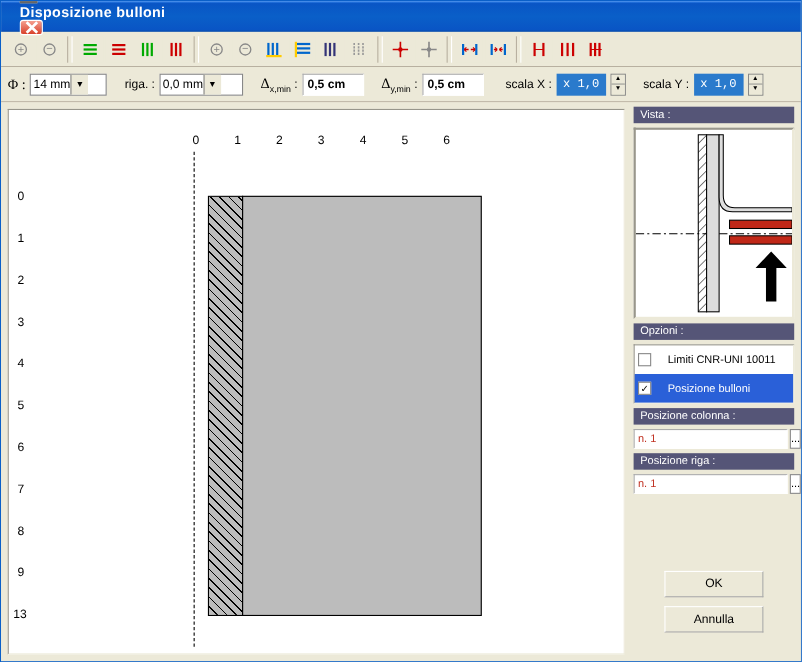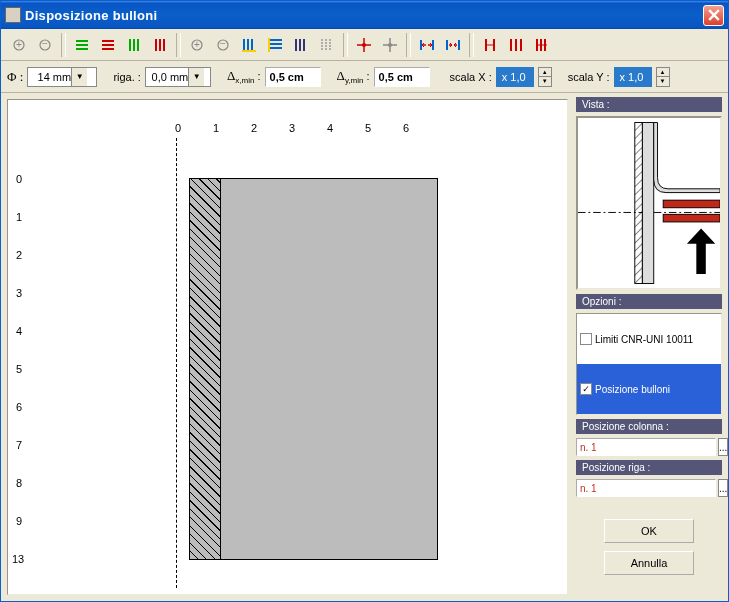--- a/index.html
+++ b/index.html
@@ -1,53 +1,53 @@
 <!DOCTYPE html>
 <html><head>
 <meta charset="utf-8">
 <style>
 * { box-sizing: border-box; margin: 0; padding: 0; }
 body { font-family: Tahoma, Arial, sans-serif; font-size: 11px; background: #ece9d8; overflow: hidden; }
 .window { width: 729px; height: 602px; border: 1px solid #0a5fc8; position: relative; }
-.titlebar { height: 28px; background: linear-gradient(to bottom, #3b8af0 0%, #0955c5 8%, #0a5fc8 50%, #0955c5 92%, #074baa 100%); display: flex; align-items: center; padding: 0 4px; color: white; font-weight: bold; }
+.titlebar { height: 28px; background: linear-gradient(to bottom, #3b8af0 0%, #0955c5 8%, #0a5fc8 50%, #0955c5 92%, #074baa 100%); display: flex; padding: 0 17px; color: white; font-weight: bold; flex-direction: column; }
 .titlebar-icon { width: 16px; height: 16px; margin-right: 4px; background: #d8d0c0; border: 1px solid #666; }
 .titlebar-text { flex: 1; font-size: 13px; letter-spacing: 0.3px; }
 .close-btn { width: 21px; height: 21px; background: linear-gradient(to bottom, #f5a090, #d8402a); border: 1px solid #fff; border-radius: 3px; color: white; font-weight: bold; display: flex; align-items: center; justify-content: center; cursor: pointer; font-size: 12px; }
 .close-btn svg { width: 12px; height: 12px; }
 
 .toolbar { height: 32px; background: #ece9d8; border-bottom: 1px solid #b8b0a0; display: flex; align-items: center; padding: 0 6px; gap: 2px; }
 .tb-btn { width: 24px; height: 24px; border: 1px solid transparent; background: #ece9d8; display: flex; align-items: center; justify-content: center; cursor: pointer; }
 .tb-sep { width: 5px; height: 24px; border-left: 1px solid #b8b0a0; border-right: 1px solid #fff; margin: 0 2px; }
 
 .parambar { height: 32px; background: #ece9d8; border-bottom: 1px solid #b8b0a0; display: flex; align-items: center; padding: 0 6px; gap: 4px; }
 .label { font-size: 11px; color: #000; }
 .greek { font-family: "Times New Roman", serif; font-size: 13px; }
-.dropdown { height: 20px; border: 1px solid #888; background: white; font-size: 11px; padding: 0 2px; display: flex; align-items: center; justify-content: center; }
+.dropdown { height: 20px; border: 1px solid #888; background: white; font-size: 11px; padding: 0 2px; display: flex; align-items: center; justify-content: flex-start; }
 .dropdown-arrow { width: 16px; height: 18px; background: #ece9d8; border-left: 1px solid #888; display: flex; align-items: center; justify-content: center; font-size: 8px; }
 .input-box { height: 20px; border: 1px inset #fff; background: white; font-size: 11px; padding: 0 4px; display: flex; align-items: center; font-weight: bold; }
-.scale-box { height: 20px; background: #2a7acc; color: white; font-size: 11px; padding: 0 6px; display: flex; align-items: center; min-width: 38px; }
+.scale-box { height: 20px; background: #2a7acc; color: white; font-size: 11px; padding: 0 6px; display: flex; align-items: center; min-width: 38px; font-family: Liberation Mono, monospace; }
 .spinner { width: 14px; height: 20px; display: flex; flex-direction: column; border: 1px solid #888; }
 .spinner span { flex: 1; background: #ece9d8; display: flex; align-items: center; justify-content: center; font-size: 6px; border-bottom: 1px solid #888; cursor: pointer; }
 .spinner span:last-child { border-bottom: none; }
 
 .content { position: absolute; top: 92px; left: 0; right: 0; bottom: 0; background: #ece9d8; display: flex; }
 .canvas-area { flex: 1; background: #fff; border: 1px inset #ece9d8; position: relative; margin: 6px; overflow: hidden; }
 .canvas-inner { position: absolute; top: 0; left: 0; right: 0; bottom: 0; }
 .axis-label-x { position: absolute; font-size: 11px; color: #000; top: 22px; transform: translateX(-50%); }
 .axis-label-y { position: absolute; font-size: 11px; color: #000; left: 8px; transform: translateY(-50%); }
 .plate-grey { position: absolute; background: #bcbcbc; border: 1.5px solid #000; }
 .plate-hatch { position: absolute; background: repeating-linear-gradient(45deg, #bcbcbc, #bcbcbc 5px, #000 5px, #000 6px); border: 1.5px solid #000; }
 .dash-line-v { position: absolute; border-left: 1px dashed #000; }
 
 .side-panel { width: 154px; padding: 4px 6px 6px 2px; display: flex; flex-direction: column; gap: 4px; }
 .sp-label { background: #555577; color: white; font-size: 10px; padding: 2px 6px; }
 .vista-box { height: 174px; border: 2px inset #ece9d8; background: white; position: relative; }
 .vista-svg { width: 100%; height: 100%; }
 .options-box { border: 1px inset #ece9d8; background: white; font-size: 10px; }
-.opt-row { display: flex; align-items: flex-end; padding: 19px 3px; gap: 3px; }
+.opt-row { display: flex; align-items: flex-end; padding: 7px 3px; gap: 15px; }
 .opt-row.selected { background: #2a60d8; color: white; }
 .checkbox { width: 12px; height: 12px; border: 1px solid #888; background: white; display: inline-flex; align-items: center; justify-content: center; font-size: 9px; color: #000; }
 .pos-row { display: flex; gap: 2px; }
 .pos-input { flex: 1; height: 18px; border: 1px inset #fff; background: white; font-size: 10px; padding: 0 3px; color: #c03020; }
 .pos-ed { width: 30px; height: 18px; border: 1px solid #888; background: white; display: flex; align-items: center; justify-content: center; font-size: 10px; cursor: pointer; }
 .btn-row { margin-top: auto; display: flex; flex-direction: column; gap: 8px; align-items: center; padding: 12px 4px 20px; }
 .win-btn { width: 90px; height: 24px; border: 1px outset #fff; background: #ece9d8; font-size: 11px; cursor: pointer; }
 .sub { font-size: 8px; vertical-align: sub; }
 </style>
 </head>
@@ -204,21 +204,21 @@
   </div>
 
   <div class="parambar">
     <span class="label greek">Φ :</span>
     <div class="dropdown" style="width:70px">
       <span>14 mm</span>
       <span class="dropdown-arrow">▼</span>
     </div>
     <span style="width:8px"></span>
     <span class="label">riga. :</span>
-    <div class="dropdown" style="width:66px">
+    <div class="dropdown" style="width:76px">
       <span>0,0 mm</span>
       <span class="dropdown-arrow">▼</span>
     </div>
     <span style="width:8px"></span>
     <span class="label"><span class="greek">Δ</span><span class="sub">x,min</span> :</span>
     <div class="input-box" style="width:56px">
         <span>0,5 cm</span>
       </div>
     <span style="width:8px"></span>
     <span class="label"><span class="greek">Δ</span><span class="sub">y,min</span> :</span>

